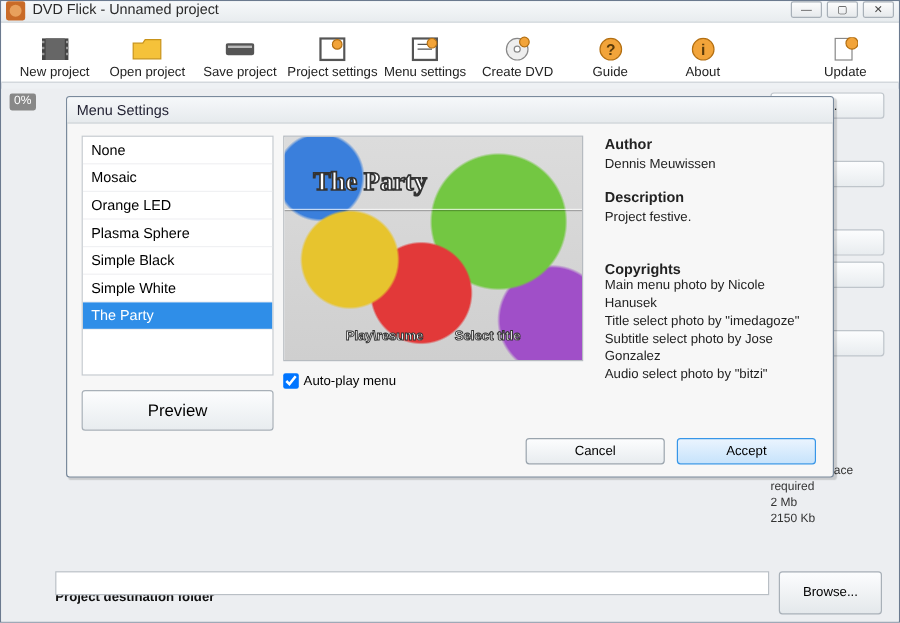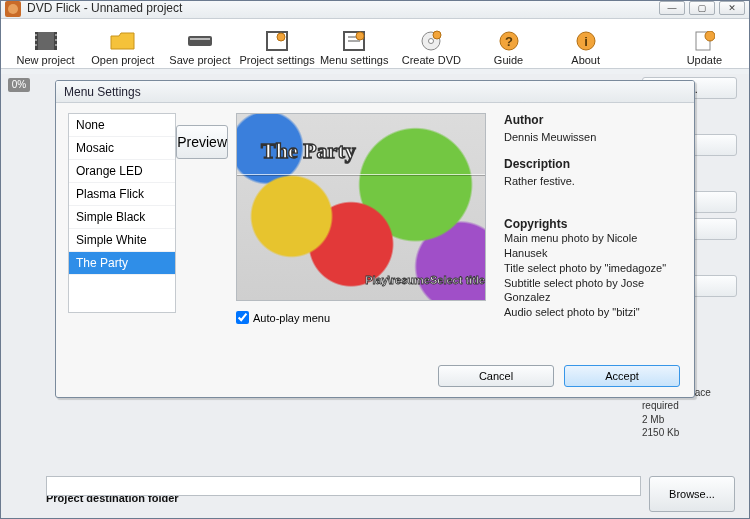--- a/index.html
+++ b/index.html
@@ -30,39 +30,39 @@
   .dest-label { position:absolute; left:45px; bottom:14px; font-size:11px; color:#111; font-weight:bold; }
   .dest-row { position:absolute; left:45px; right:14px; bottom:6px; display:flex; gap:8px; }
   .dest-input { flex:1; height:20px; border:1px solid #b9bfc5; background:#fff; }
   .browse-btn { width:86px; height:36px; border:1px solid #a8b0b8; border-radius:3px; background:linear-gradient(#fcfdfe,#e4e8eb); font-size:11px; cursor:pointer; }
 
   
   .modal { position:absolute; left:55px; top:80px; width:640px; height:318px; background:#f7f7f7; border:1px solid #7a8a9c; box-shadow:2px 2px 1px rgba(0,0,0,0.15); border-radius:3px; overflow:hidden; }
   .modal-title { height:22px; background:linear-gradient(#f6f8fa,#e6eaed); border-bottom:1px solid #c9cfd5; padding-left:8px; line-height:22px; font-size:12px; color:#223; }
   .modal-body { position:absolute; top:26px; left:0; right:0; bottom:0; display:flex; }
 
-  .menu-list-wrap { width:180px; padding:6px 8px 0 12px; display:flex; }
+  .menu-list-wrap { width:180px; padding:6px 8px 0 12px; display:flex; flex-direction:column; }
   .menu-list { flex:1; border:1px solid #c5cacf; background:#fff; max-height:200px; overflow:auto; }
   .menu-item { padding:4px 7px; border-bottom:1px solid #f0f1f3; font-size:12px; cursor:pointer; }
   .menu-item.selected { background:#2f8ee8; color:#fff; }
   .preview-btn { margin-top:12px; height:34px; border:1px solid #a8b0b8; border-radius:3px; background:linear-gradient(#fcfdfe,#e8ecef); font-size:14px; cursor:pointer; }
 
   .center-col { width:260px; padding:6px 8px 0 0; display:flex; flex-direction:column; }
   .preview-box { width:250px; height:188px; border:1px solid #b6bbc0; position:relative; overflow:hidden; }
   .balloon-bg { position:absolute; inset:0; background:
      radial-gradient(circle at 22% 55%, #e7c42e 0 18%, transparent 19%),
      radial-gradient(circle at 46% 70%, #e23939 0 22%, transparent 23%),
      radial-gradient(circle at 72% 38%, #73c742 0 26%, transparent 27%),
      radial-gradient(circle at 90% 82%, #a04fc8 0 16%, transparent 17%),
      radial-gradient(circle at 12% 18%, #3a7fdc 0 13%, transparent 14%),
      linear-gradient(#dcdcdc,#cfcfcf);
   }
   .preview-title { position:absolute; top:24px; left:24px; color:#fff; font-size:22px; font-weight:bold; -webkit-text-stroke:1.4px #333; font-family:"Comic Sans MS", cursive; }
   .preview-rule { position:absolute; top:60px; left:0; right:0; border-top:1px solid rgba(255,255,255,0.7); border-bottom:1px solid rgba(0,0,0,0.25); }
-  .preview-footer { position:absolute; bottom:14px; left:0; right:0; display:flex; justify-content:flex-end; color:#fff; font-size:11px; font-weight:bold; -webkit-text-stroke:0.8px #333; font-family:"Comic Sans MS", cursive; }
+  .preview-footer { position:absolute; bottom:14px; left:0; right:0; display:flex; justify-content:center; gap:26px; color:#fff; font-size:11px; font-weight:bold; -webkit-text-stroke:0.8px #333; font-family:"Comic Sans MS", cursive; }
 
   .check-row { display:flex; align-items:center; gap:4px; font-size:11px; margin-top:10px; }
   .check-row input { margin:0; }
 
   .right-col { flex:1; padding:6px 12px 0 8px; font-size:11px; color:#222; position:relative; }
   .meta-head { font-size:12px; font-weight:bold; margin-top:0; }
   .meta-val { margin-top:4px; margin-bottom:14px; }
   .copy-block { line-height:1.35; }
 
   .modal-footer { position:absolute; right:14px; bottom:10px; display:flex; gap:10px; }
@@ -211,21 +211,21 @@
 
 <div class="modal">
   <div class="modal-title">Menu Settings</div>
   <div class="modal-body">
 
     <div class="menu-list-wrap">
       <div class="menu-list">
         <div class="menu-item">None</div>
         <div class="menu-item">Mosaic</div>
         <div class="menu-item">Orange LED</div>
-        <div class="menu-item">Plasma Flick</div>
+        <div class="menu-item">Plasma Sphere</div>
         <div class="menu-item">Simple Black</div>
         <div class="menu-item">Simple White</div>
         <div class="menu-item selected">The Party</div>
       </div>
       <button class="preview-btn">Preview</button>
     </div>
 
     <div class="center-col">
       <div class="preview-box">
         <div class="balloon-bg"></div>
@@ -241,21 +241,21 @@
           <input type="checkbox" checked="" style="">
           <span>Auto-play menu</span>
         </label>
       </div>
     </div>
 
     <div class="right-col">
       <div class="meta-head">Author</div>
       <div class="meta-val">Dennis Meuwissen</div>
       <div class="meta-head">Description</div>
-      <div class="meta-val">Rather festive.</div>
+      <div class="meta-val">Project festive.</div>
       <div style="height:16px"></div>
       <div class="meta-head">Copyrights</div>
       <div class="copy-block">
         <div>Main menu photo by Nicole Hanusek</div>
         <div>Title select photo by "imedagoze"</div>
         <div>Subtitle select photo by Jose Gonzalez</div>
         <div>Audio select photo by "bitzi"</div>
       </div>
 
       <div class="modal-footer">

